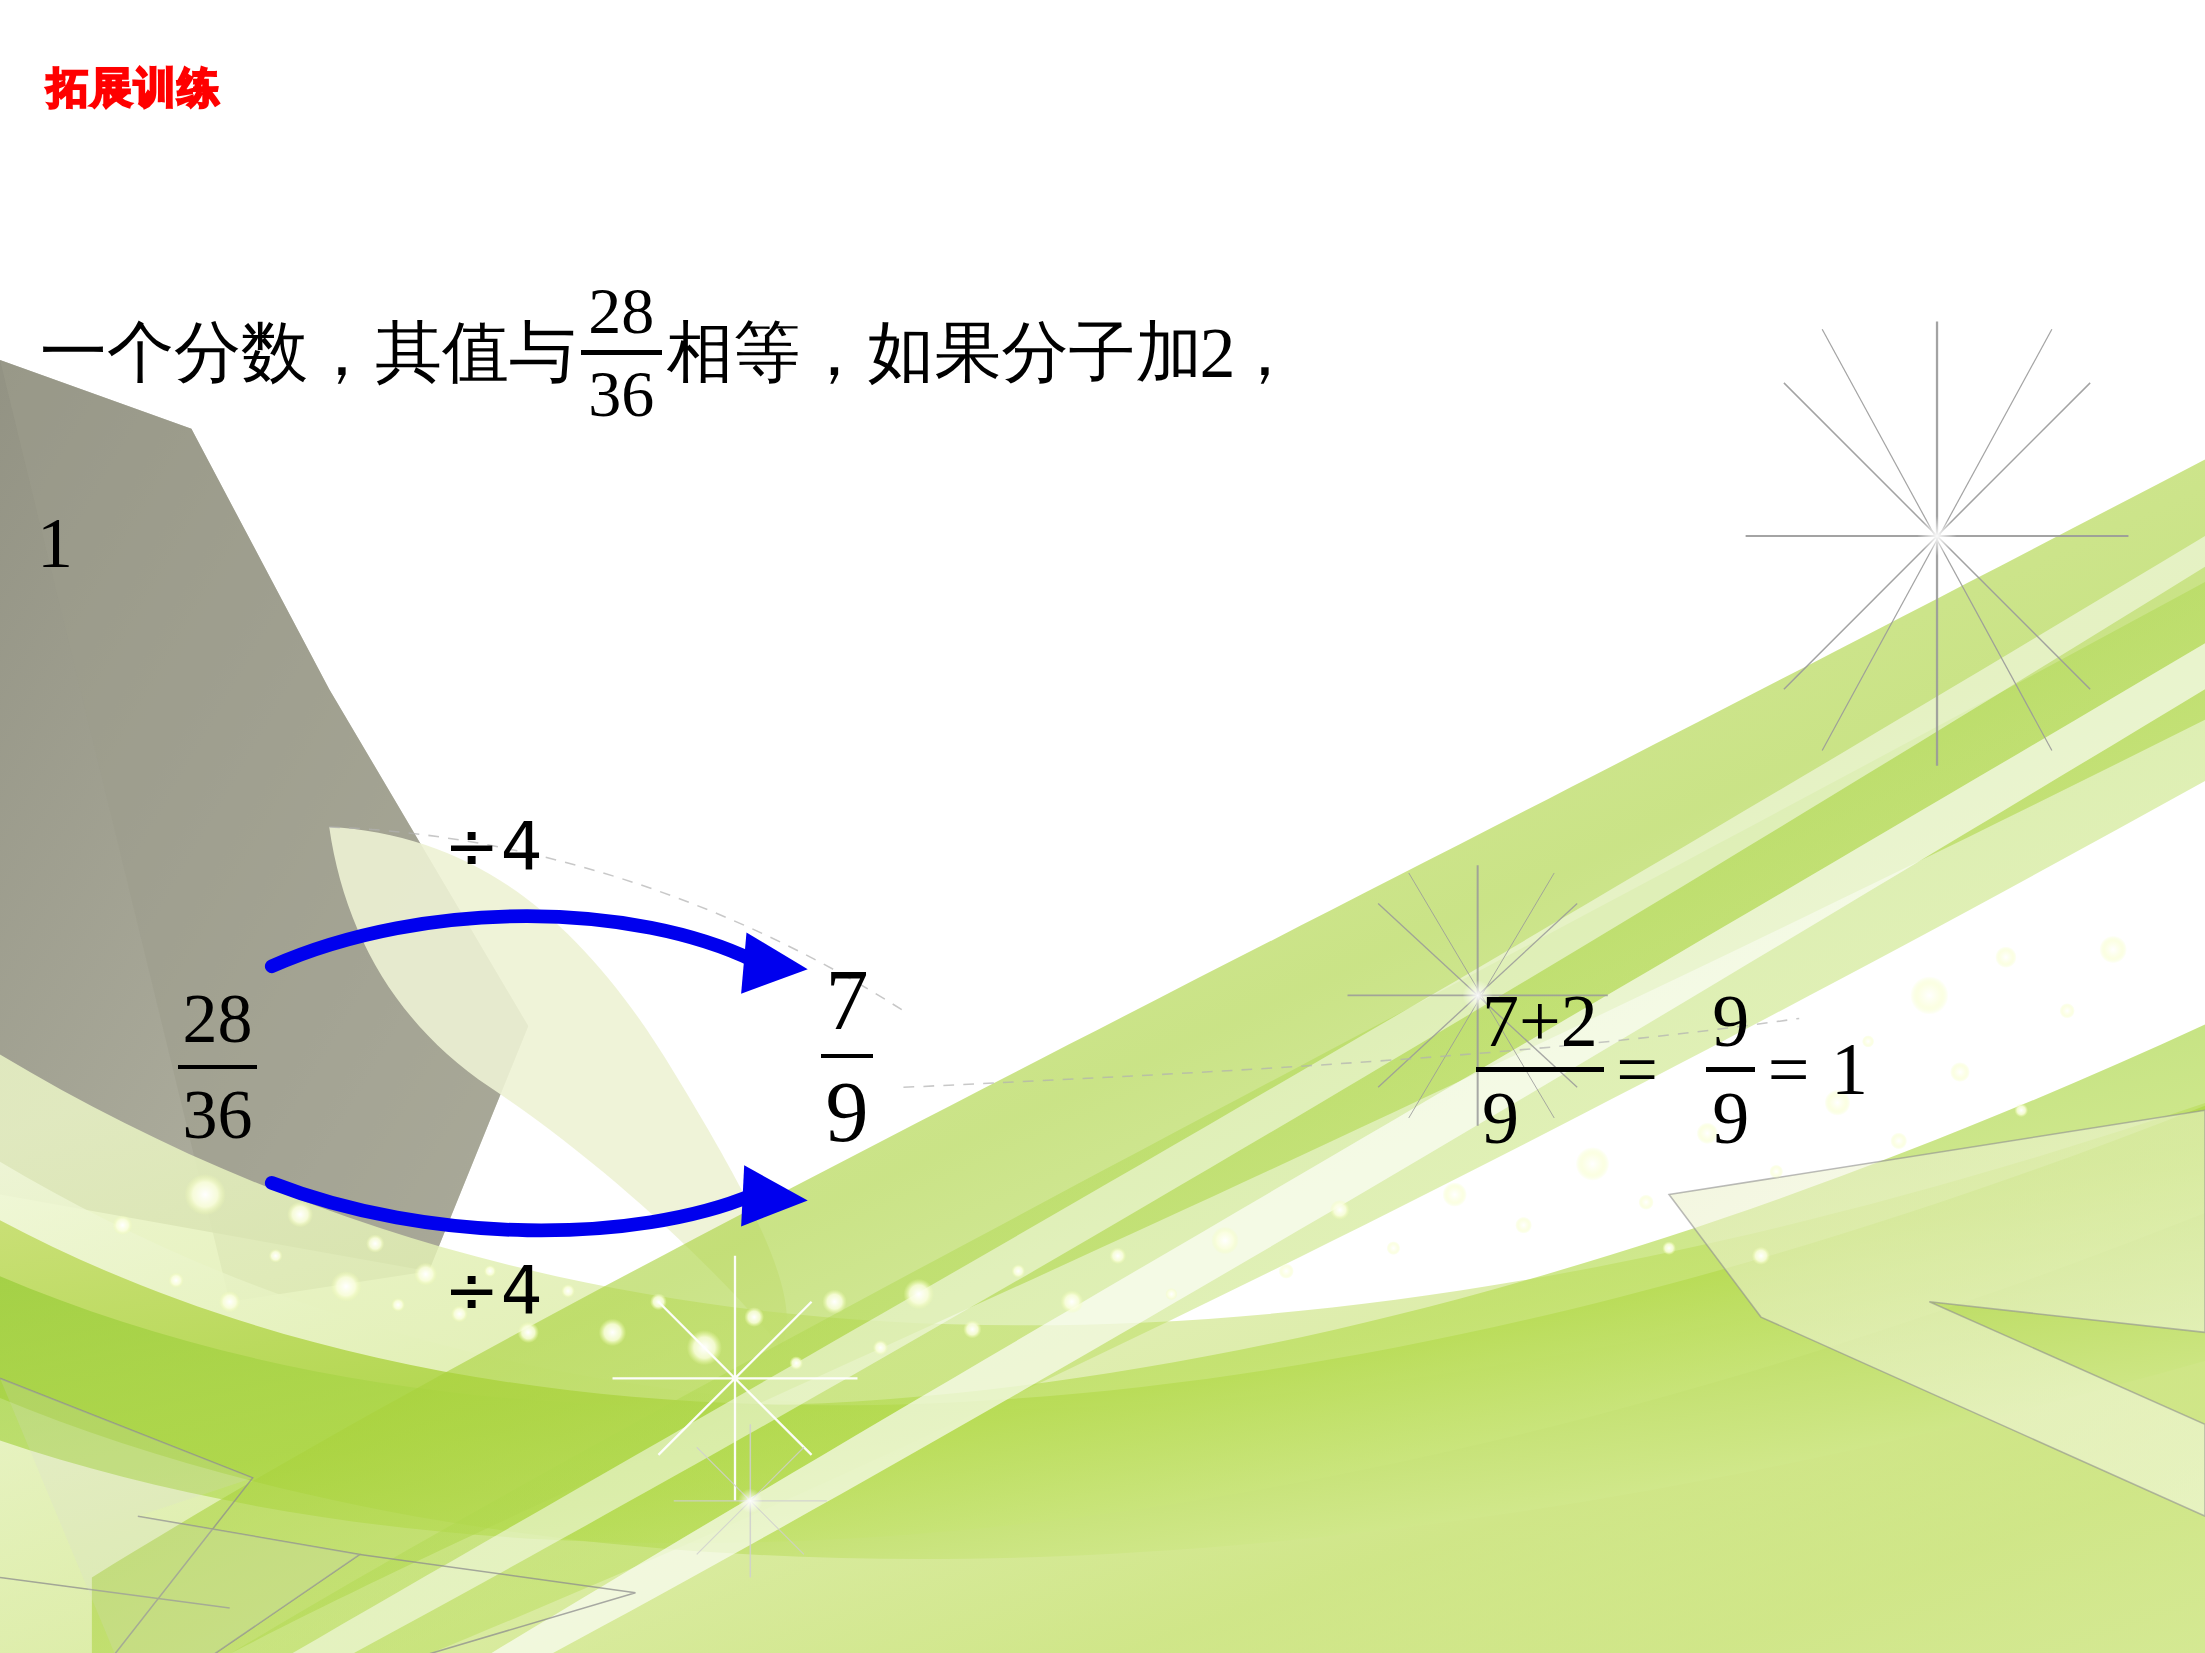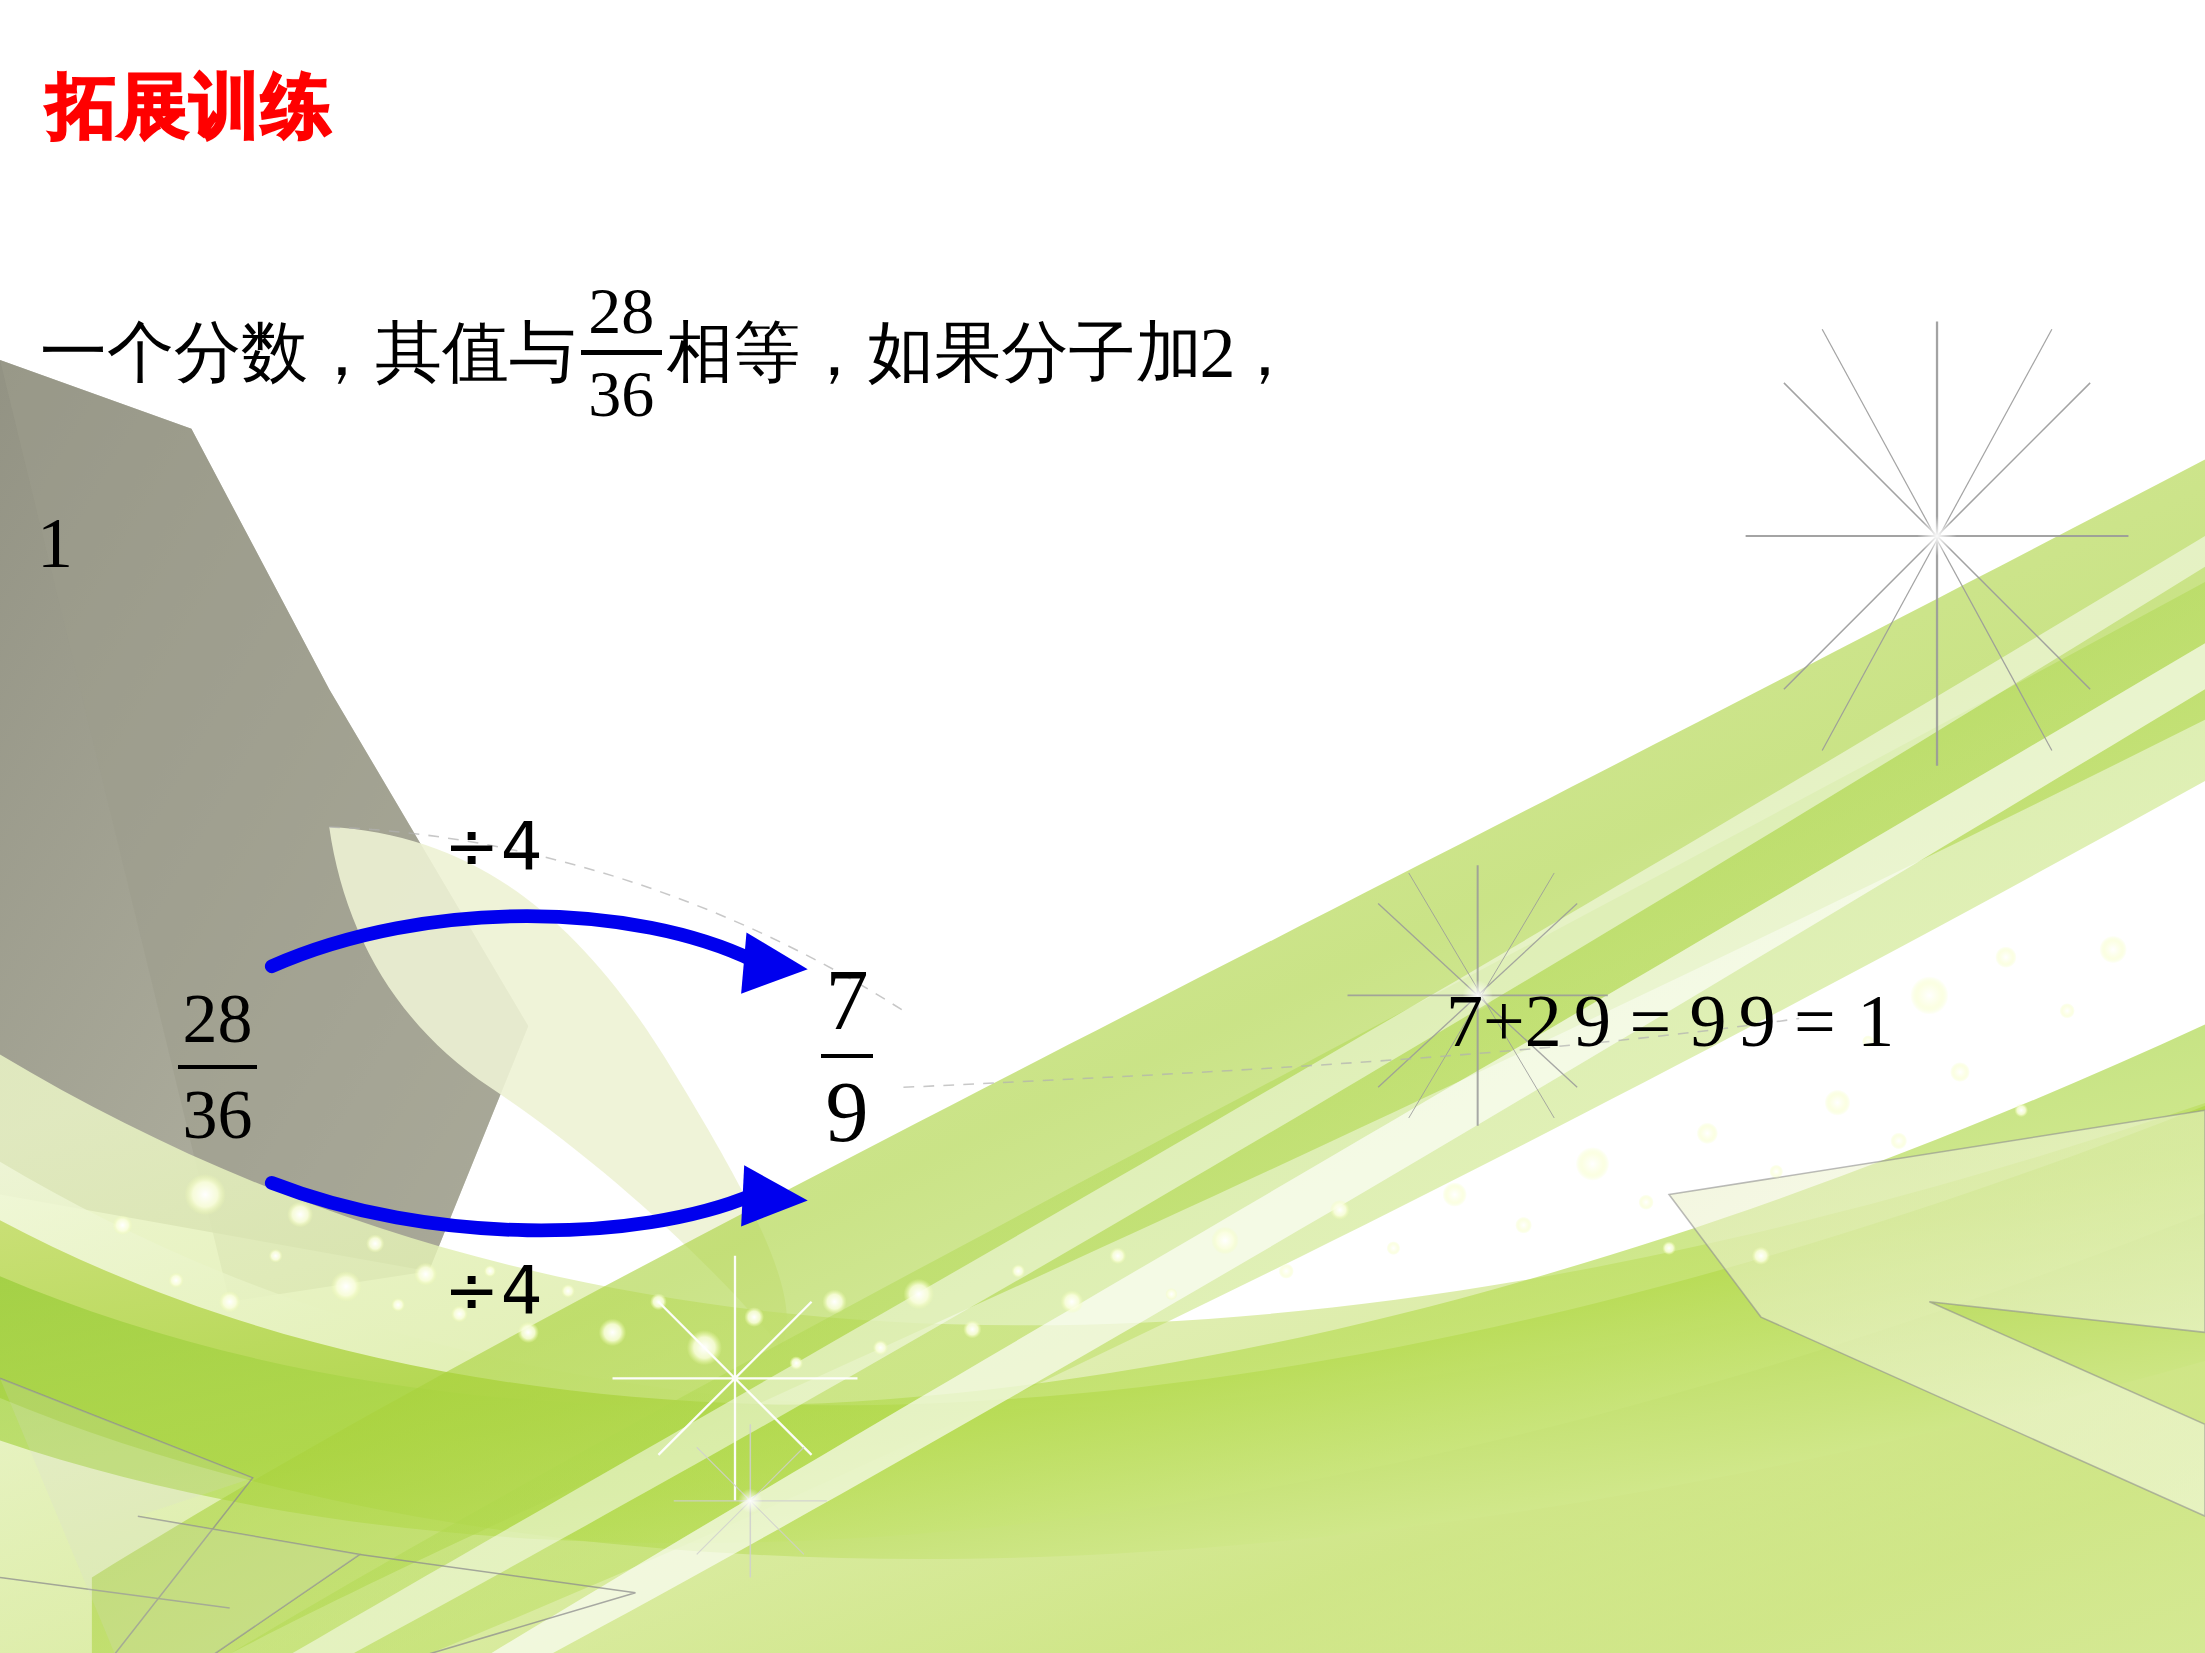--- a/index.html
+++ b/index.html
@@ -18,21 +18,21 @@
 
   
   #bg { position: absolute; inset: 0; width: 2205px; height: 1654px; }
 
   
   #title {
     position: absolute;
     left: 47px; top: 60px;
     font-family: "DejaVu Sans", "Liberation Sans", sans-serif;
     font-weight: 900;
-    font-size: 70px;
+    font-size: 42px;
     letter-spacing: 1.5px;
     color: #FF0000;
     -webkit-text-stroke: 2.3px #FF0000;
     text-shadow: 0 0 1.5px #ff2a00;
     z-index: 40;
   }
 
   
   #question {
     position: absolute;
@@ -102,21 +102,21 @@
   
   #eq {
     position: absolute;
     left: 1440px; top: 984px;
     display: flex;
     align-items: center;
     color: #000;
     line-height: 1;
   }
   #eq .bigfrac2 {
-    display: flex; flex-direction: row; align-items: flex-end;
+    display: flex; flex-direction: column; align-items: flex-start; margin-left: 36px;
   }
   #eq .bigfrac2 .num, #eq .bigfrac2 .den { font-size: 74px; padding: 0 6.1px; }
   #eq .bigfrac2 .bar { height: 4.6px; background: #000; width: 100%; margin: 9.2px 0; }
   #eq .op { font-size: 74px; margin: 0 12.3px; }
   #eq .res { font-size: 74px; margin-left: 9.2px; }
 
   #arrows { position: absolute; inset: 0; z-index: 36; pointer-events: none; }
 </style>
 </head>
 <body>

